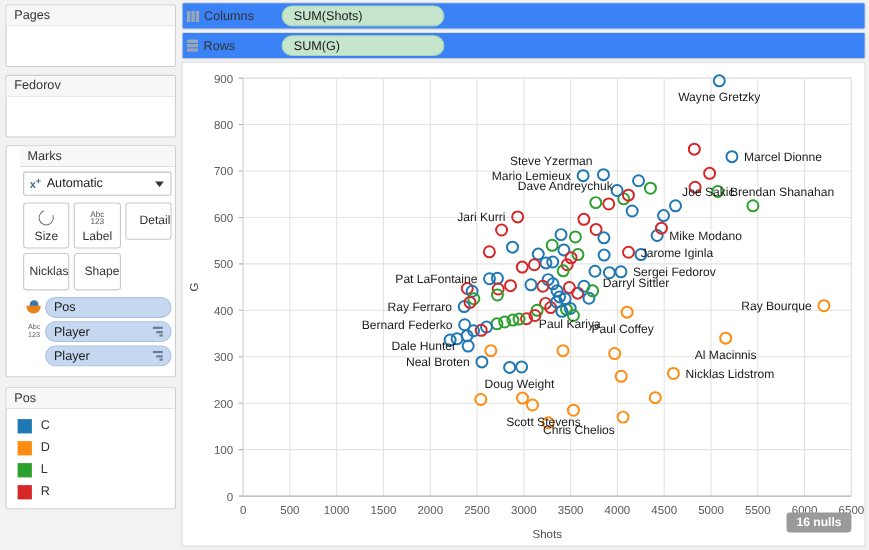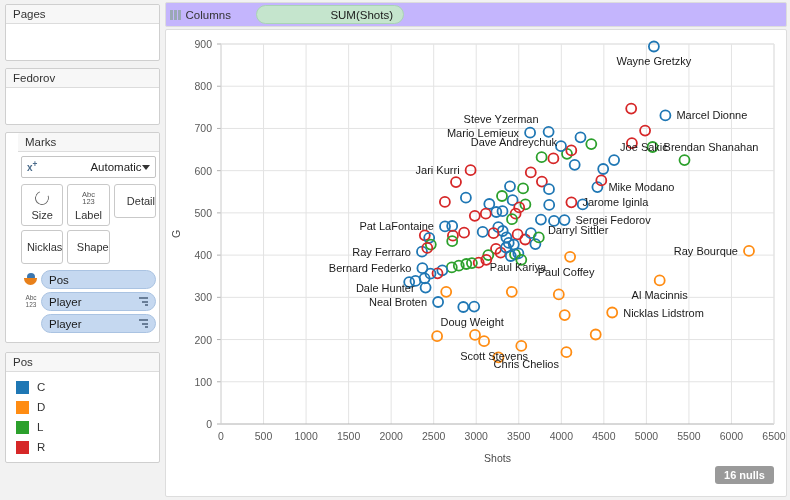--- a/index.html
+++ b/index.html
@@ -57,21 +57,21 @@
     border-radius: 2px;
     height: 22px;
     background: #fff;
     padding: 0 4px 0 5px;
     margin: 4px 3px 6px 3px;
   }
   .mark-type .mt-icon {
     font-size: 10px; color: #4a6b8a; font-weight: bold;
     margin-right: 5px; line-height: 1;
   }
-  .mark-type .mt-label { flex: 1; font-size: 11.5px; color: #222; margin-left: 48px; }
+  .mark-type .mt-label { flex: 1; font-size: 11.5px; color: #222; }
   .caret {
     width: 0; height: 0;
     border-left: 4px solid transparent;
     border-right: 4px solid transparent;
     border-top: 5px solid #333;
     margin-right: 2px;
   }
 
   
   .mark-btns {
@@ -176,21 +176,21 @@
   #right {
     flex: 1;
     height: 500px;
     padding: 2px 3px 3px 0;
     display: flex;
     flex-direction: column;
     gap: 2px;
   }
   .shelf {
     display: flex; align-items: center;
-    background: #c4b5fd;
+    background: #3b82f6;
     border: 1px solid #dddddd;
     height: 25px;
     border-radius: 2px;
     padding-left: 4px;
   }
   .shelf-name {
     width: 86px; flex: 0 0 86px;
     display: flex; align-items: center; gap: 5px;
     font-size: 11.5px; color: #333;
   }
@@ -199,21 +199,21 @@
   .rows-ico { display: flex; flex-direction: column; gap: 1.5px; }
   .rows-ico i { width: 10px; height: 2.5px; background: #9aa8b5; display: block; }
   .green-pill {
     background: #c5e5cd;
     border: 1px solid #a9d4b4;
     border-radius: 10px;
     height: 19px;
     min-width: 148px;
     display: flex; align-items: center;
     padding: 0 10px;
-    font-size: 11.5px; color: #1a1a1a; justify-content: flex-end;
+    font-size: 11.5px; color: #1a1a1a;
   }
 
   
   #view {
     flex: 1;
     background: #ffffff;
     border: 1px solid #dddddd;
     border-radius: 2px;
     position: relative;
     overflow: hidden;
@@ -362,20 +362,33 @@
             <i></i>
             <i></i>
           </span>
         <span>Columns</span>
       </span>
       <span class="green-pill">
         <span>SUM(Shots)</span>
       </span>
     </div>
 
+    <div class="shelf">
+      <span class="shelf-name">
+        <span class="rows-ico">
+            <i></i>
+            <i></i>
+            <i></i>
+          </span>
+        <span>Rows</span>
+      </span>
+      <span class="green-pill">
+        <span>SUM(G)</span>
+      </span>
+    </div>
 
     <div id="view">
       <svg id="plot-svg" width="620" height="440">
           <line x1="55" y1="14" x2="55" y2="394" stroke="#e3e3e3" stroke-width="1"></line>
           <text x="55" y="410" text-anchor="middle" class="xtick">0</text>
           <line x1="97.53846153846155" y1="14" x2="97.53846153846155" y2="394" stroke="#e3e3e3" stroke-width="1"></line>
           <text x="97.53846153846155" y="410" text-anchor="middle" class="xtick">500</text>
           <line x1="140.0769230769231" y1="14" x2="140.0769230769231" y2="394" stroke="#e3e3e3" stroke-width="1"></line>
           <text x="140.0769230769231" y="410" text-anchor="middle" class="xtick">1000</text>
           <line x1="182.61538461538464" y1="14" x2="182.61538461538464" y2="394" stroke="#e3e3e3" stroke-width="1"></line>

